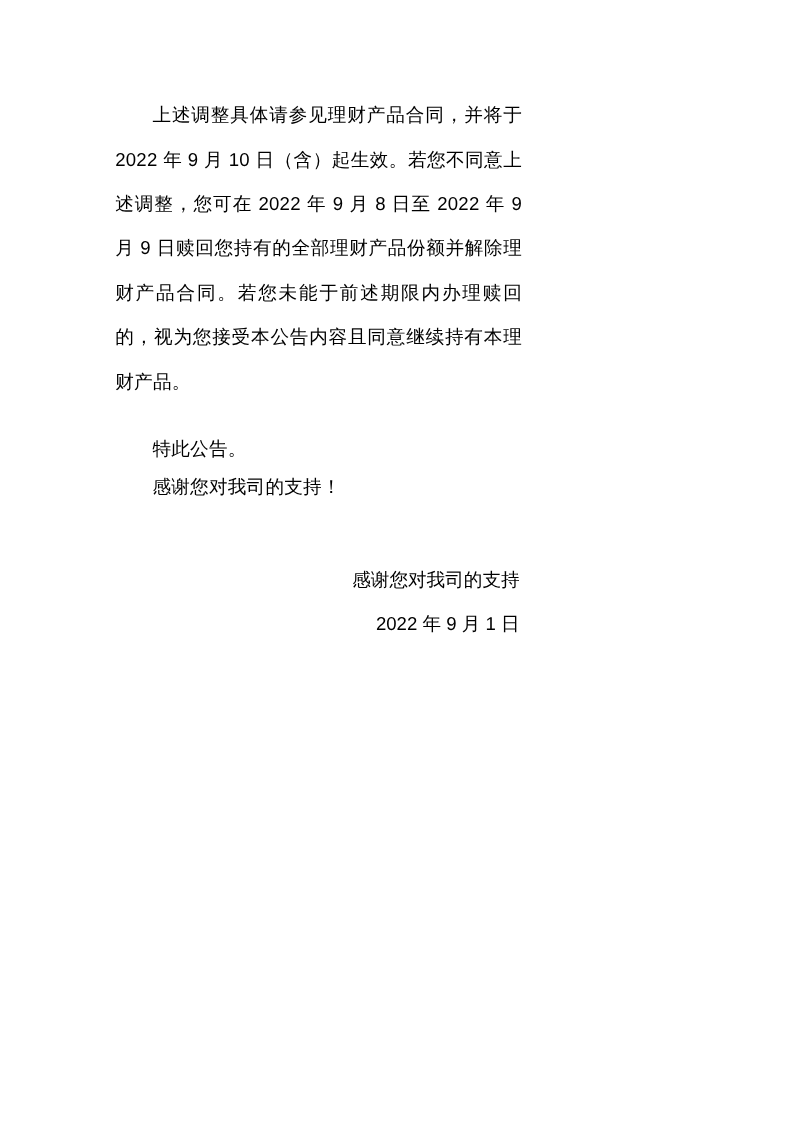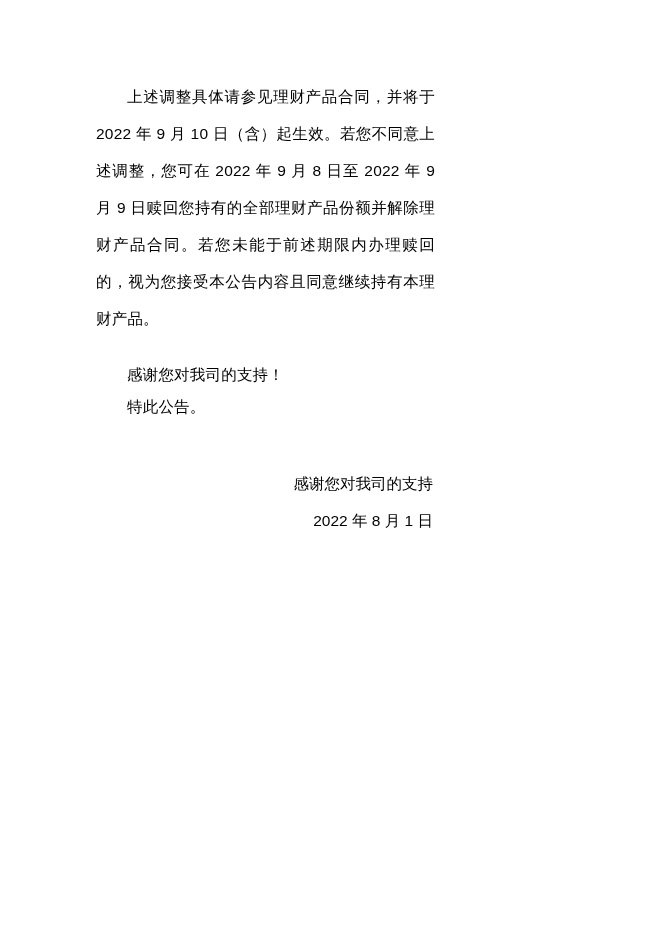--- a/index.html
+++ b/index.html
@@ -65,23 +65,23 @@
 </head>
 <body>
 
 <div class="page">
 
   <div class="body-block">
     <p class="para">上述调整具体请参见理财产品合同，并将于 2022 年 9 月 10 日（含）起生效。若您不同意上述调整，您可在 2022 年 9 月 8 日至 2022 年 9 月 9 日赎回您持有的全部理财产品份额并解除理财产品合同。若您未能于前述期限内办理赎回的，视为您接受本公告内容且同意继续持有本理财产品。</p>
 
     <div class="gap-after-main"></div>
 
+    <p class="short-para">特此公告。</p>
+
     <p class="short-para">感谢您对我司的支持！</p>
-
-    <p class="short-para">特此公告。</p>
   </div>
 
   <div class="signature-block">
     <span class="sign-line">感谢您对我司的支持</span>
-    <span class="sign-date">2022 年 8 月 1 日</span>
+    <span class="sign-date">2022 年 9 月 1 日</span>
   </div>
 
 </div>
 
 </body></html>

